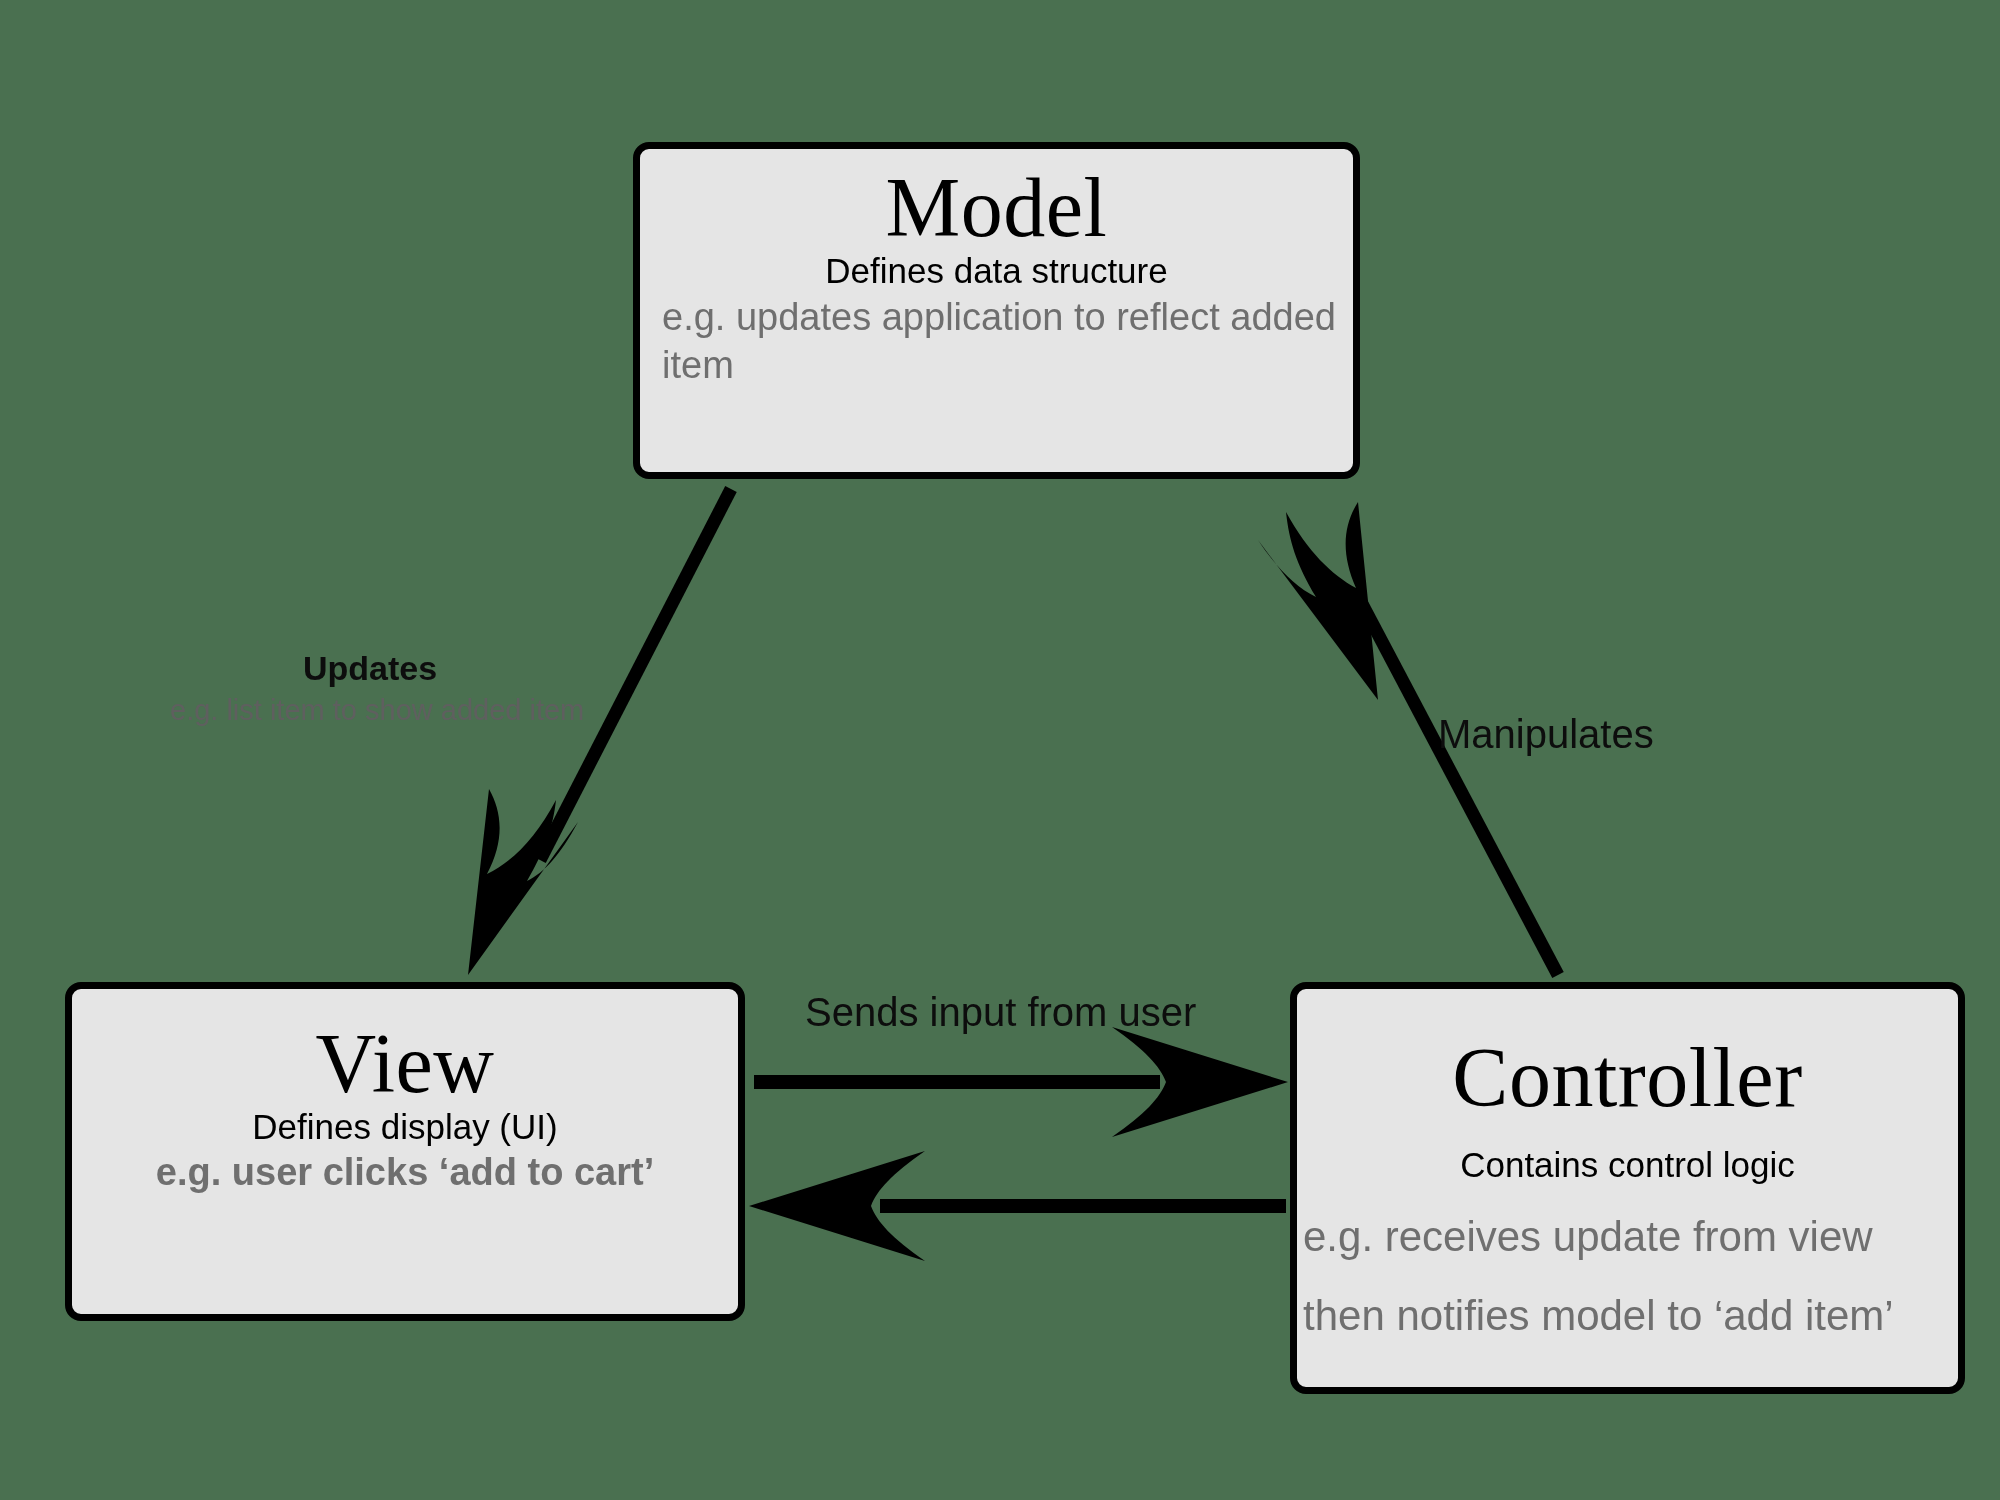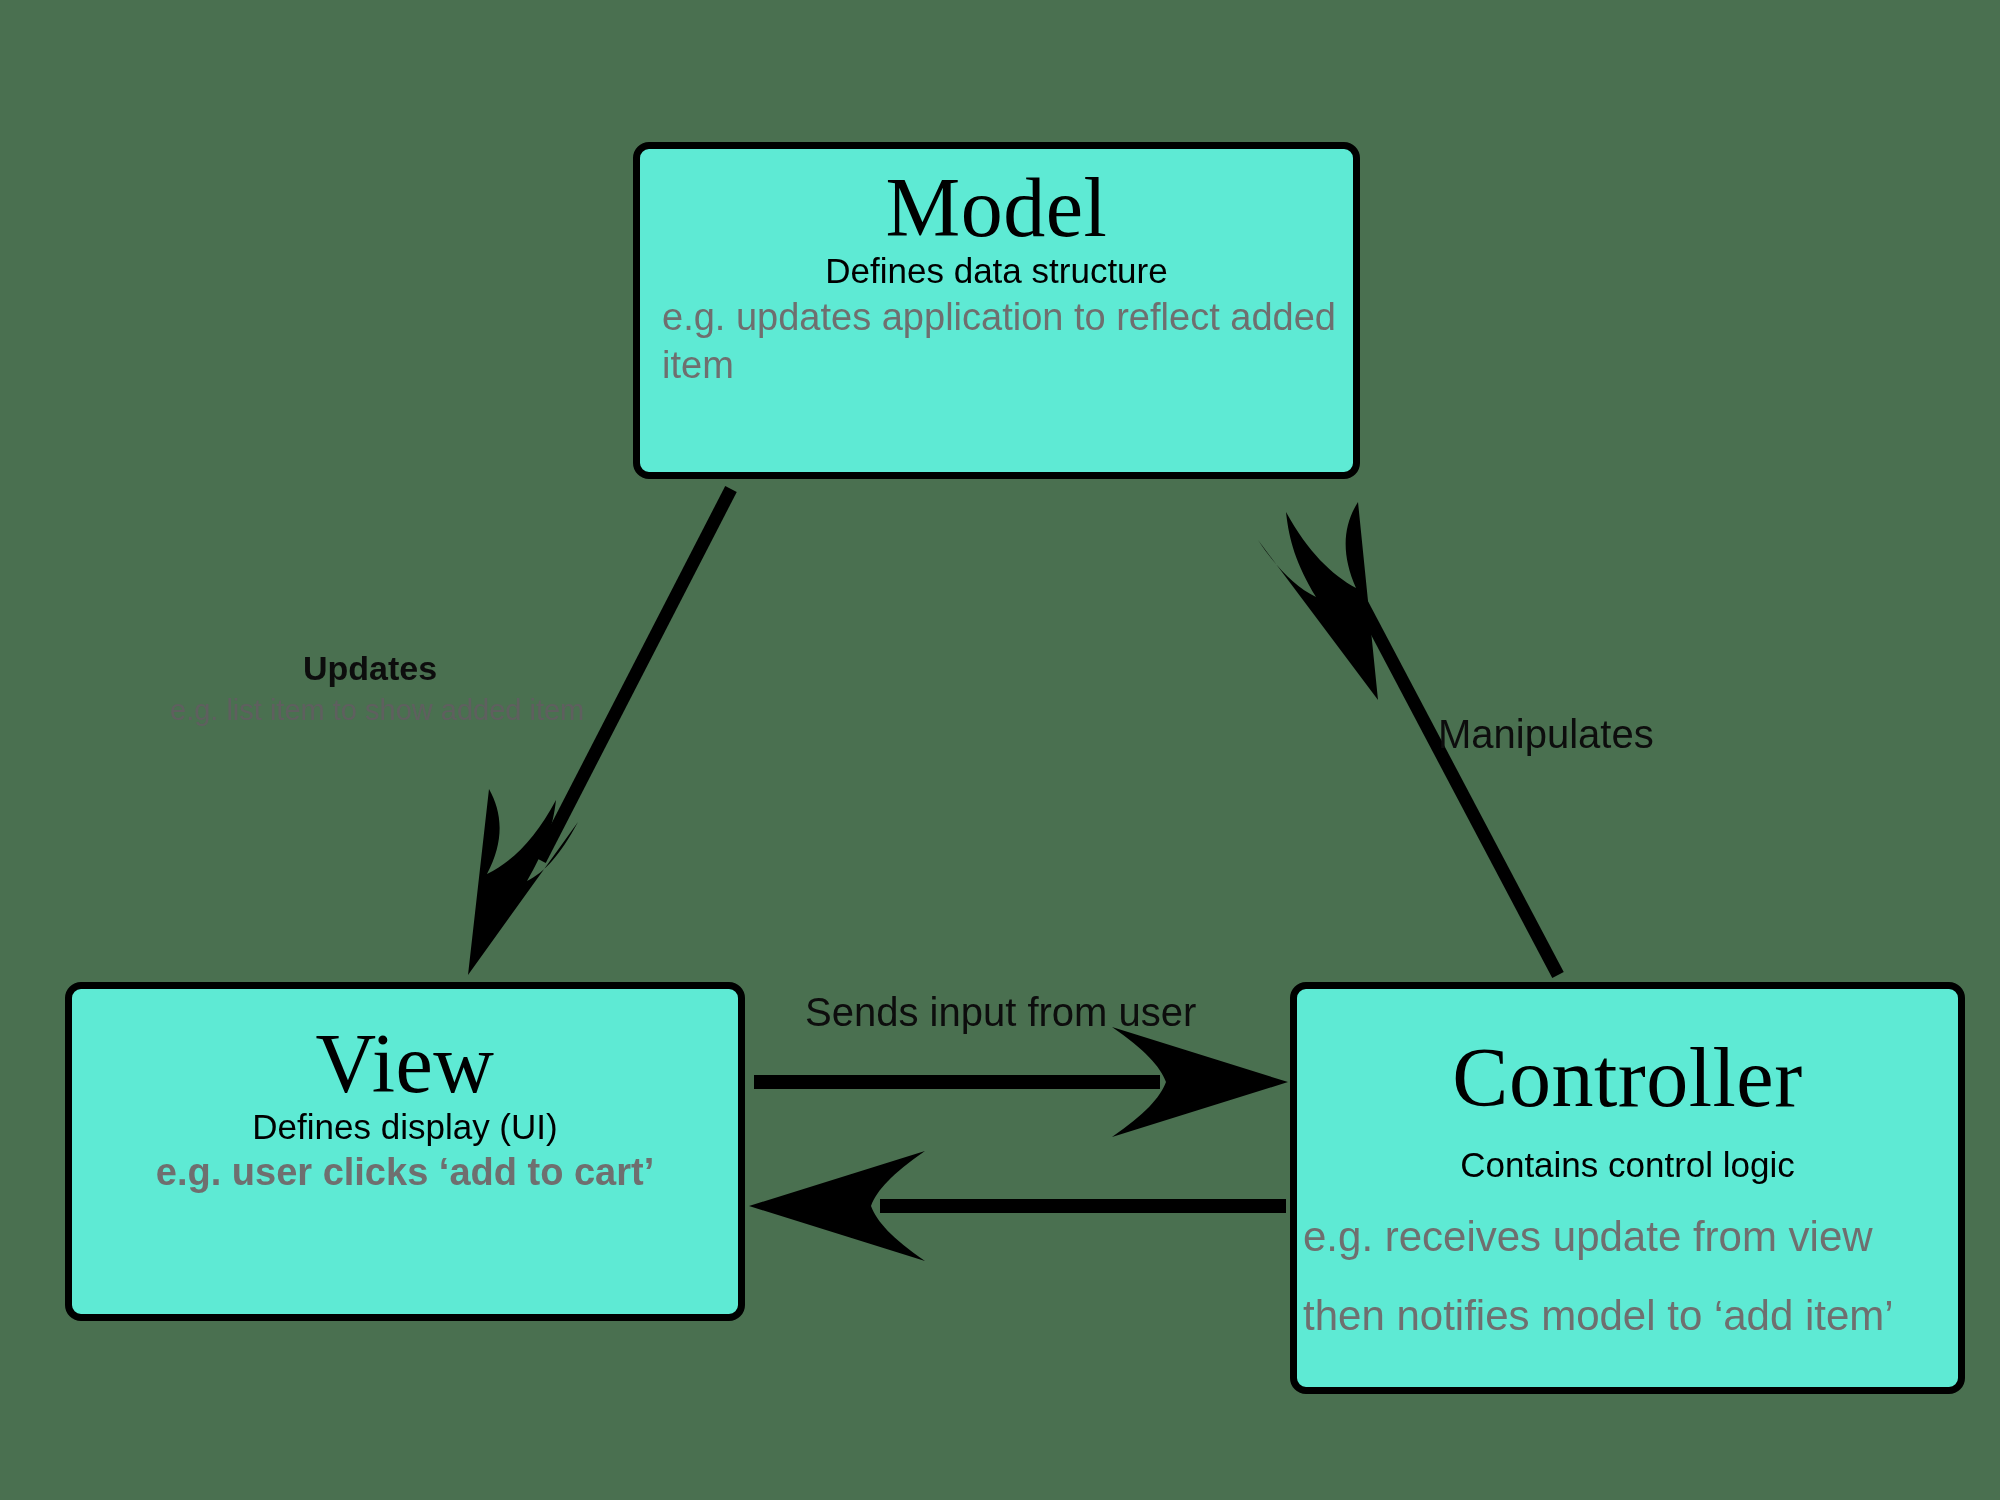--- a/index.html
+++ b/index.html
@@ -13,21 +13,21 @@
     height: 1500px;
     background: #4a7050;
     overflow: hidden;
     font-family: "Liberation Sans", sans-serif;
   }
 
   
   .node {
     position: absolute;
     box-sizing: border-box;
-    background: #5eead4;
+    background: #e5e5e5;
     border: 7px solid #000000;
     border-radius: 16px;
     display: flex;
     flex-direction: column;
     align-items: center;
     z-index: 5;
   }
 
   .node-title {
     font-family: "Liberation Serif", "DejaVu Serif", serif;

